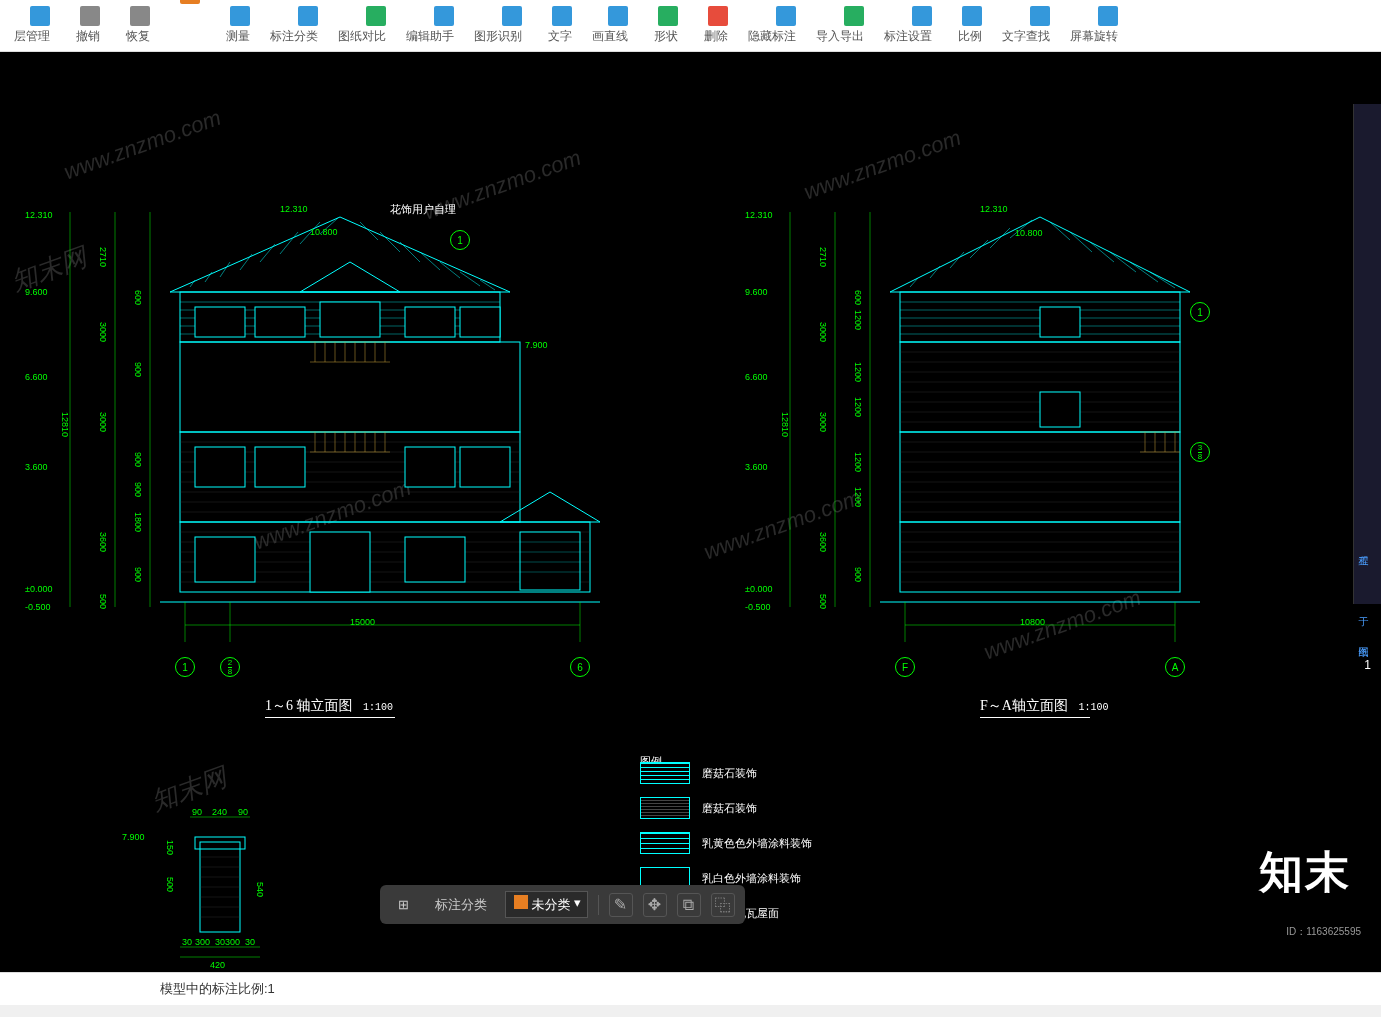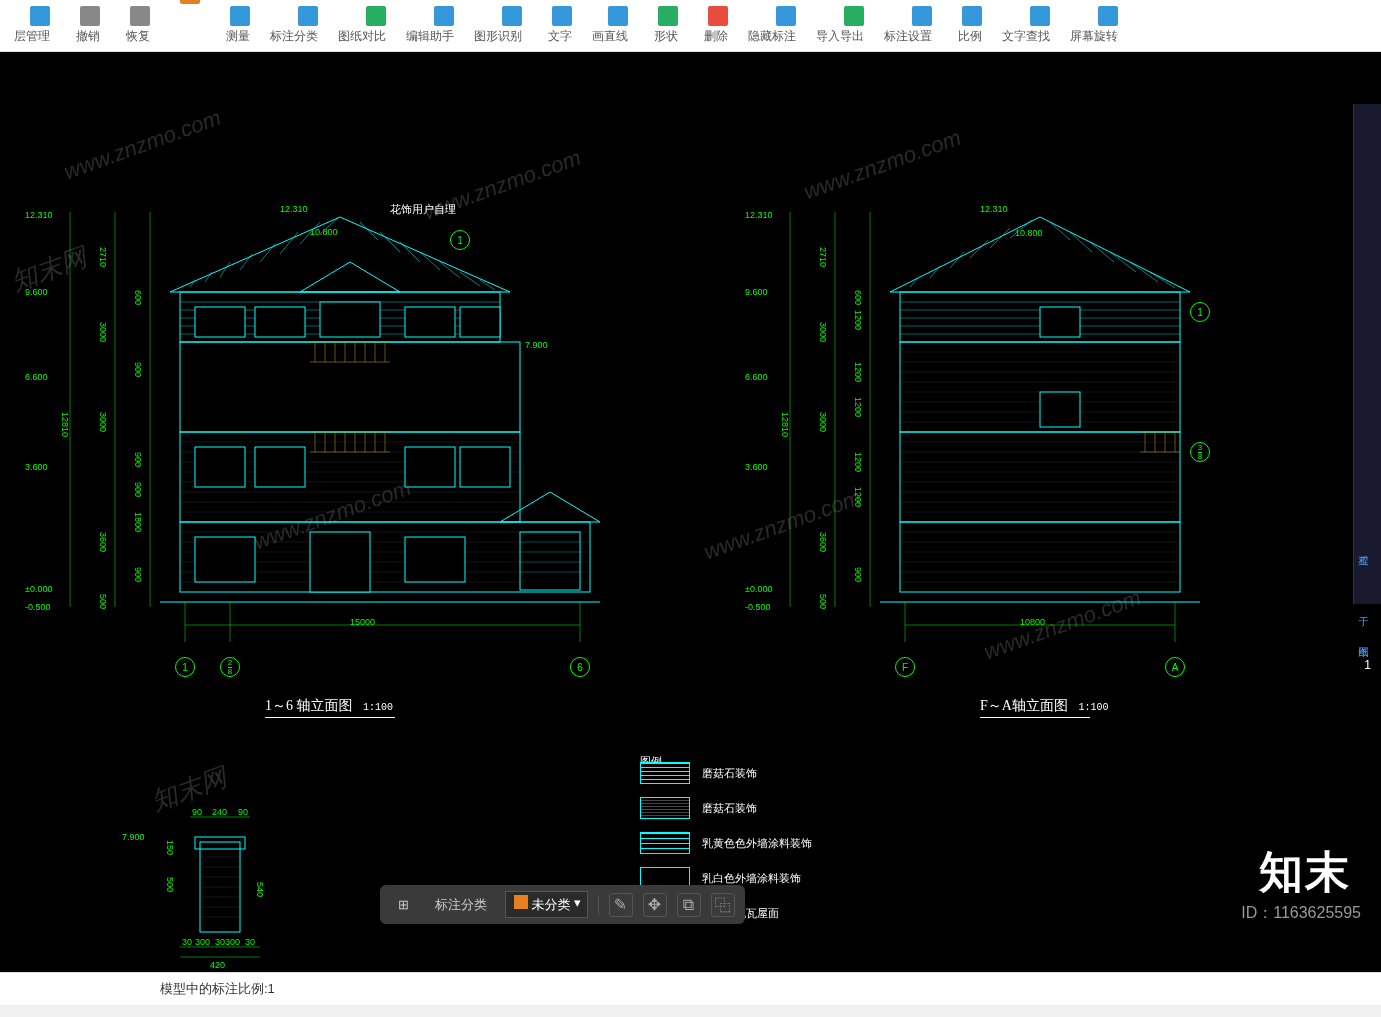--- a/index.html
+++ b/index.html
@@ -26,21 +26,21 @@
     .bottom-toolbar { position: absolute; bottom: 48px; left: 380px; background: #3a3a3a; border-radius: 6px; padding: 6px 10px; display: flex; align-items: center; gap: 10px; z-index: 100; }
     .bottom-btn { color: #ccc; font-size: 13px; padding: 4px 8px; cursor: pointer; display: flex; align-items: center; gap: 4px; }
     .category-badge { width: 14px; height: 14px; background: #e67e22; display: inline-block; }
     .dropdown { background: #2a2a2a; border: 1px solid #555; color: #fff; padding: 3px 16px 3px 8px; font-size: 13px; position: relative; }
     .icon-btn { width: 24px; height: 24px; color: #aaa; cursor: pointer; display: flex; align-items: center; justify-content: center; border: 1px solid #555; border-radius: 3px; }
     
     .status-bar { background: #fff; height: 33px; display: flex; align-items: center; padding: 0 160px; font-size: 13px; color: #333; border-top: 1px solid #ddd; }
     
     
     .logo { position: absolute; bottom: 70px; right: 30px; color: #fff; font-size: 44px; font-weight: bold; letter-spacing: 2px; z-index: 50; }
-    .image-id { position: absolute; bottom: 48px; right: 20px; color: #999; font-size: 16px; z-index: 50; }
+    .image-id { position: absolute; bottom: 33px; right: 20px; color: #999; font-size: 10px; z-index: 50; }
     
     
     .right-panel { position: absolute; right: 0; top: 52px; width: 28px; height: 500px; background: #1a1a2e; border-left: 1px solid #333; z-index: 40; }
     .panel-label { color: #4a9eff; font-size: 10px; writing-mode: vertical-rl; padding: 5px 2px; }
     .panel-value { color: #fff; font-size: 12px; padding: 4px; text-align: center; }
     
     
     .cad-label { position: absolute; color: #0ff; font-size: 11px; font-family: "SimSun", serif; }
     .cad-label.white { color: #fff; text-align: right; }
     .dim-text { color: #0f0; font-size: 9px; position: absolute; }

